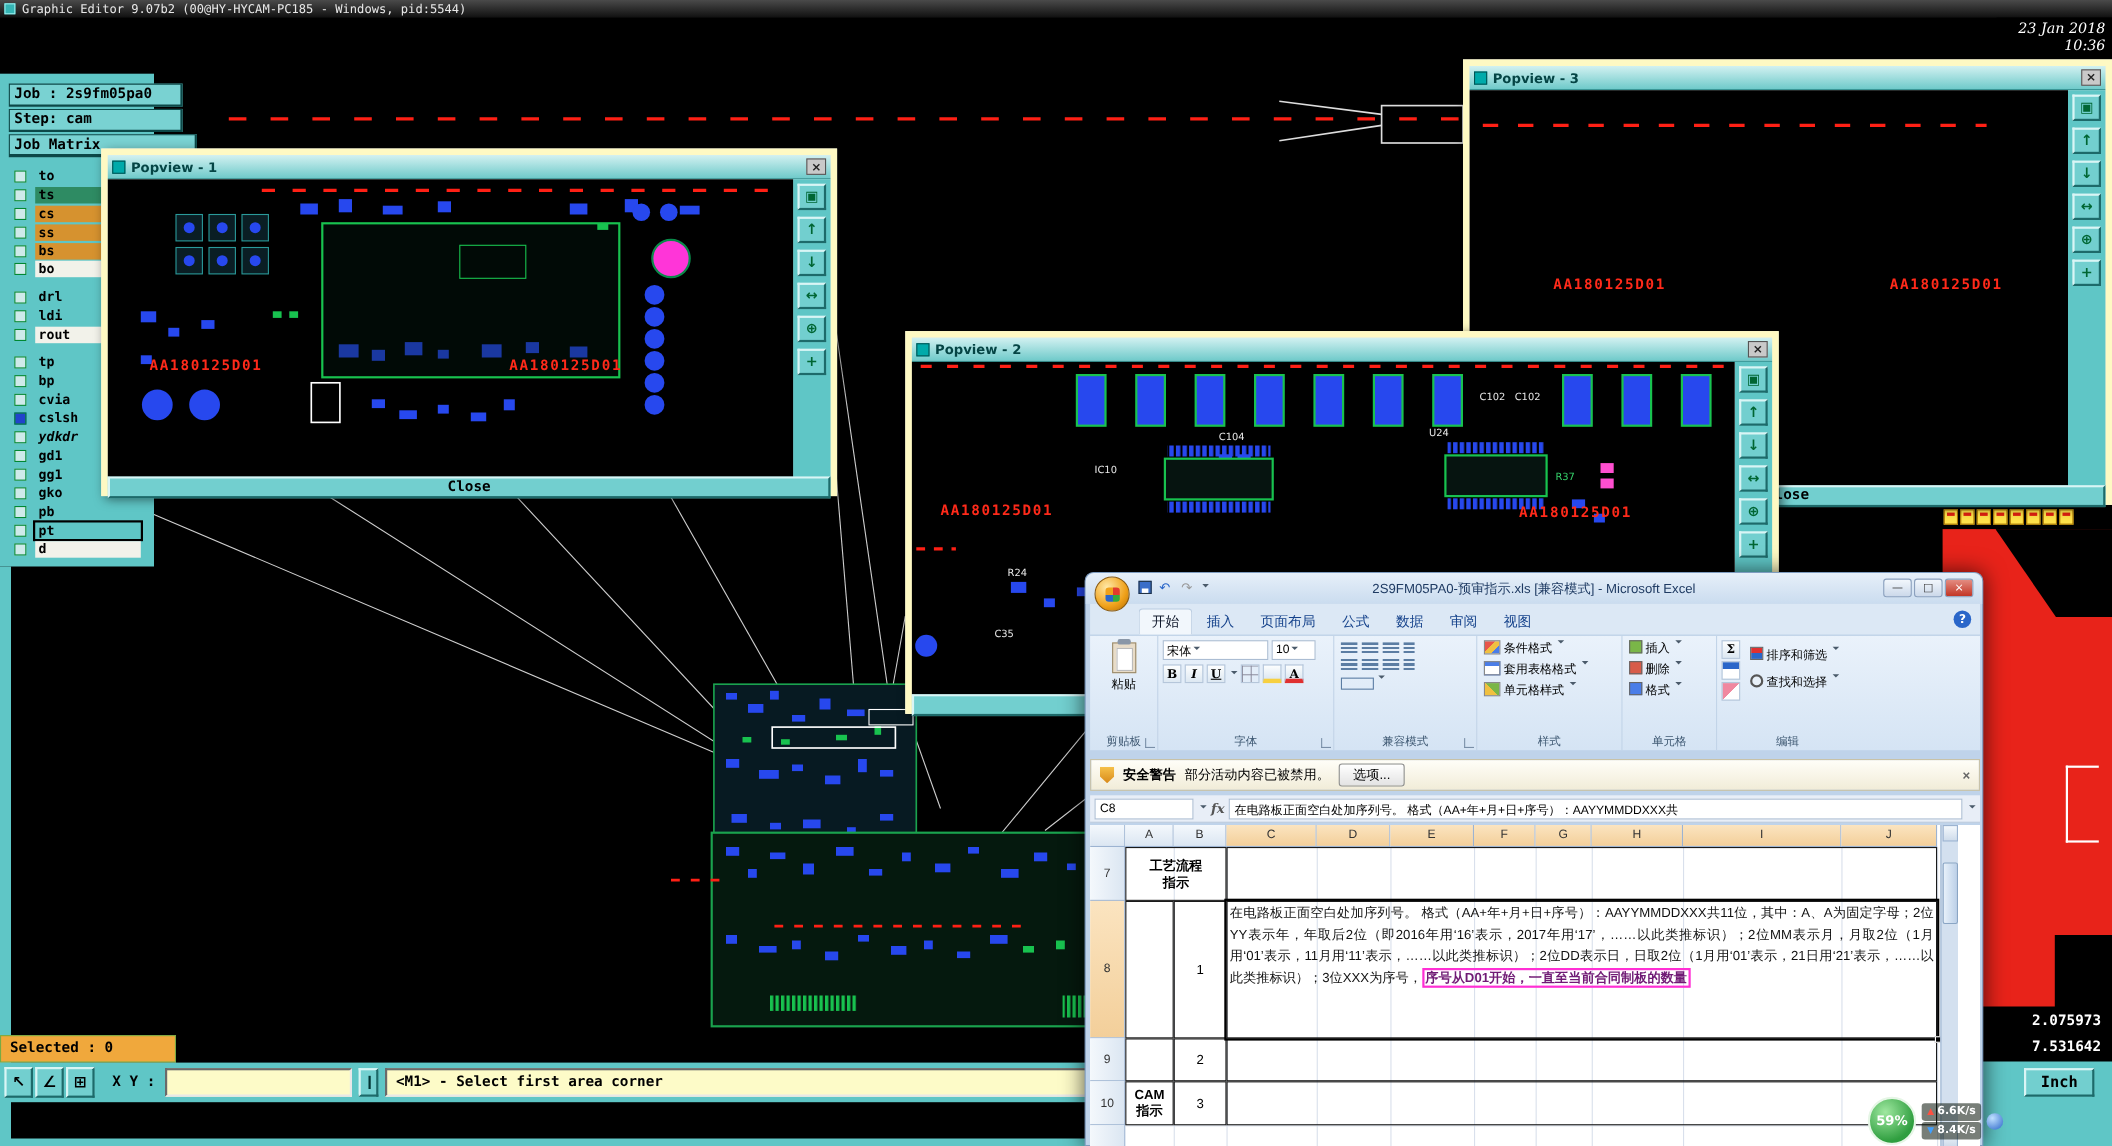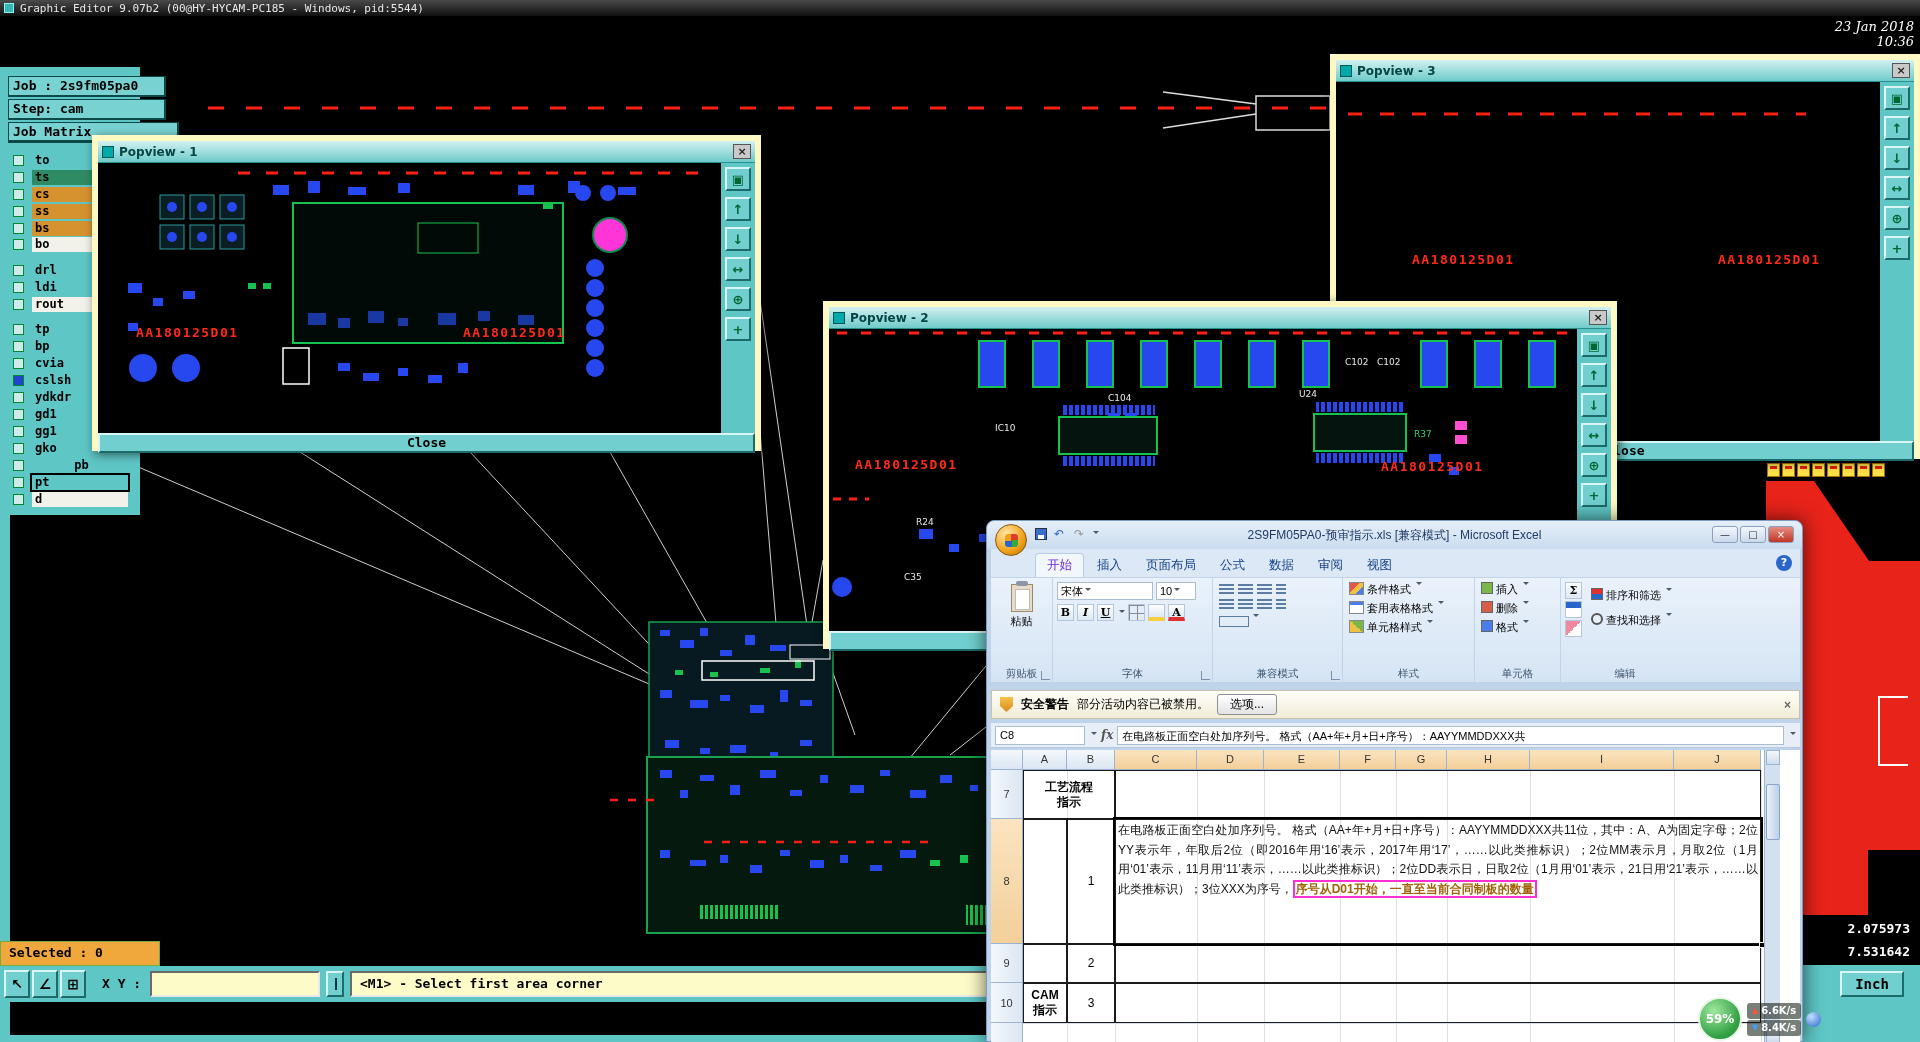--- a/index.html
+++ b/index.html
@@ -68,21 +68,21 @@
   .qic{width:16px;height:16px;text-align:center;line-height:16px;color:#2a66c9}
   .qic.gray{color:#999}
   .floppy{width:12px;height:12px;background:#3a6ec9;border:1px solid #234;position:relative}
   .floppy::after{content:"";position:absolute;left:2px;top:6px;width:6px;height:4px;background:#fff}
   #xl-title .txt{margin:0 auto;font:12px "Liberation Sans",sans-serif;color:#1f3b63}
   .winbtns{position:absolute;right:8px;top:5px;display:flex;gap:2px}
   .wb{width:26px;height:17px;background:linear-gradient(#f2f7fc,#ccd9ea);border:1px solid #8ba0bd;border-radius:3px;font:10px "DejaVu Sans",sans-serif;text-align:center;line-height:15px;color:#333}
   .wb.close{background:linear-gradient(#e48d82,#c23525);color:#fff}
   #xl-tabs{position:absolute;left:4px;top:28px;width:809px;height:28px;background:#dce8f5;display:flex;align-items:flex-end;padding-left:44px;gap:2px}
   .xtab{font:12.5px "Liberation Sans",sans-serif;color:#15428b;padding:3px 11px;border-radius:4px 4px 0 0}
-  .xtab.active{background:#f2f7fc;border:1px solid #b8cbe0;border-bottom:none;color:#6d28d9}
+  .xtab.active{background:#f2f7fc;border:1px solid #b8cbe0;border-bottom:none;color:#0f172a}
   .helpcirc{position:absolute;right:8px;top:6px;width:16px;height:16px;border-radius:50%;background:#2a66c9;color:#fff;font:bold 11px "DejaVu Sans",sans-serif;text-align:center;line-height:16px}
   #xl-ribbon{position:absolute;left:4px;top:56px;width:809px;height:105px;background:linear-gradient(#eaf2fb,#d5e4f4);border-top:1px solid #c2d4e8;display:flex}
   .grp{position:relative;border-right:1px solid #c2d4e8;height:100%;padding:4px 4px 16px 4px}
   .grp .glabel{position:absolute;bottom:1px;left:0;width:100%;text-align:center;font:10.5px "Liberation Sans",sans-serif;color:#3e5872}
   .dlg{position:absolute;right:2px;bottom:2px;width:9px;height:9px;border-left:1px solid #7a8fa8;border-bottom:1px solid #7a8fa8}
   .selbox{background:#fff;border:1px solid #abbdd3;font:11px "Liberation Sans",sans-serif;display:flex;align-items:center;padding:0 3px;height:18px}
   .dds{width:0;height:0;border:3px solid transparent;border-top-color:#4a5a6a;display:inline-block;margin-left:2px}
   .fbtn{width:17px;height:17px;background:linear-gradient(#fdfefe,#dde8f2);border:1px solid #b5c6da;font:bold 11px "DejaVu Serif",serif;text-align:center;line-height:15px}
   .al{width:15px;height:11px;background:repeating-linear-gradient(to bottom,#5b7da3 0 2px,transparent 2px 4px);margin:2px}
   .sic{width:15px;height:13px;border:1px solid #888;background:linear-gradient(135deg,#e8554a 0 40%,#f0c040 0 70%,#4a7de8 0)}
@@ -99,21 +99,21 @@
   .fx{font:italic bold 12px "DejaVu Serif",serif;color:#555}
   .fbar{flex:1;height:19px;background:#fff;border:1px solid #abbdd3;font:11px "Liberation Sans",sans-serif;padding:2px 4px;white-space:nowrap;overflow:hidden}
   #xl-sheet{position:absolute;left:4px;top:229px;width:809px;height:293px;background:#fff;overflow:hidden}
   .chdr{position:absolute;top:0;height:20px;background:linear-gradient(#f4f8fc,#dbe6f2);border-right:1px solid #9cb3d1;border-bottom:1px solid #9cb3d1;font:11px "Liberation Sans",sans-serif;text-align:center;line-height:19px;color:#333}
   .chdr.sel,.rhdr.sel{background:linear-gradient(#fbe4c0,#f3cf9a)}
   .rhdr{position:absolute;left:0;width:32px;background:linear-gradient(90deg,#f4f8fc,#dbe6f2);border-right:1px solid #9cb3d1;border-bottom:1px solid #9cb3d1;font:11px "Liberation Sans",sans-serif;text-align:center;color:#333;display:flex;align-items:center;justify-content:center}
   .gvl{position:absolute;top:20px;width:1px;background:#d9e0ec}
   .gho{position:absolute;left:32px;height:1px;background:#d9e0ec}
   .tcell{position:absolute;border:1px solid #1a1a1a;font:12px "Liberation Sans",sans-serif;display:flex;align-items:center;justify-content:center;text-align:center;flex-direction:column;line-height:15px}
   #c8text{position:absolute;left:127px;top:71px;width:640px;height:121px;font:12px "Liberation Sans",sans-serif;line-height:19.5px;color:#111;overflow:hidden;text-align:justify}
-  #c8text .hl{color:#a16207;font-weight:bold;border:2px solid #ff2fd4;padding:0 1px;box-decoration-break:clone;-webkit-box-decoration-break:clone}
+  #c8text .hl{color:#701a75;font-weight:bold;border:2px solid #ff2fd4;padding:0 1px;box-decoration-break:clone;-webkit-box-decoration-break:clone}
   #selborder{position:absolute;left:122px;top:67px;width:650px;height:129px;border:2px solid #000;pointer-events:none}
   #fillhandle{position:absolute;left:768px;top:192px;width:6px;height:6px;background:#000;border:1px solid #fff}
   .vsb{position:absolute;left:773px;top:0;width:16px;height:293px;background:#d3e0ef;border-left:1px solid #9cb3d1}
   .vsb .btn{position:absolute;left:1px;width:14px;height:15px;background:linear-gradient(#f4f8fc,#cfdcEB);border:1px solid #9cb3d1}
   .vsb .thumb{position:absolute;left:1px;top:34px;width:14px;height:56px;background:linear-gradient(90deg,#e8f1fa,#bcd0e8);border:1px solid #8aa5c4;border-radius:2px}
   
   #netmon{left:1698px;top:996px;width:220px;height:46px;display:flex;align-items:center;gap:5px}
   #netcirc{width:44px;height:44px;border-radius:50%;background:radial-gradient(circle at 35% 30%,#9fe8a0,#2f9e3f 70%);border:2px solid #e6f6e6;color:#fff;font:bold 12px "DejaVu Sans",sans-serif;display:flex;align-items:center;justify-content:center}
   .netrow{display:flex;align-items:center;gap:3px;background:rgba(10,20,10,.55);border-radius:3px;padding:0 5px;height:16px;font:bold 10px "DejaVu Sans",sans-serif;color:#fff;margin:1px 0}
   .netrow .up{color:#ff5040;font-size:8px}
@@ -311,37 +311,37 @@
     <div class="layrow" style="top:289px">
         <span class="laycheck"></span>
         <span class="layname" style="background: transparent;">cvia</span>
       </div>
     <div class="layrow" style="top:306px">
         <span class="laycheck" style="background: rgb(34, 68, 204);"></span>
         <span class="layname" style="background: transparent;">cslsh</span>
       </div>
     <div class="layrow" style="top:323px">
         <span class="laycheck"></span>
-        <span class="layname" style="background: transparent;">ydkdr</span>
+        <span class="layname" style="background: transparent; font-style: italic;">ydkdr</span>
       </div>
     <div class="layrow" style="top:340px">
         <span class="laycheck"></span>
         <span class="layname" style="background: transparent;">gd1</span>
       </div>
     <div class="layrow" style="top:357px">
         <span class="laycheck"></span>
         <span class="layname" style="background: transparent;">gg1</span>
       </div>
     <div class="layrow" style="top:374px">
         <span class="laycheck"></span>
         <span class="layname" style="background: transparent;">gko</span>
       </div>
     <div class="layrow" style="top:391px">
         <span class="laycheck"></span>
-        <span class="layname" style="background: transparent; text-align: center;">pb</span>
+        <span class="layname" style="background: transparent;">pb</span>
       </div>
     <div class="layrow" style="top:408px">
         <span class="laycheck"></span>
         <span class="layname" style="outline: rgb(0, 0, 0) solid 2px; background: transparent;">pt</span>
       </div>
     <div class="layrow" style="top:425px">
         <span class="laycheck"></span>
         <span class="layname" style="background: rgb(242, 242, 234);">d</span>
       </div>
   </div>

